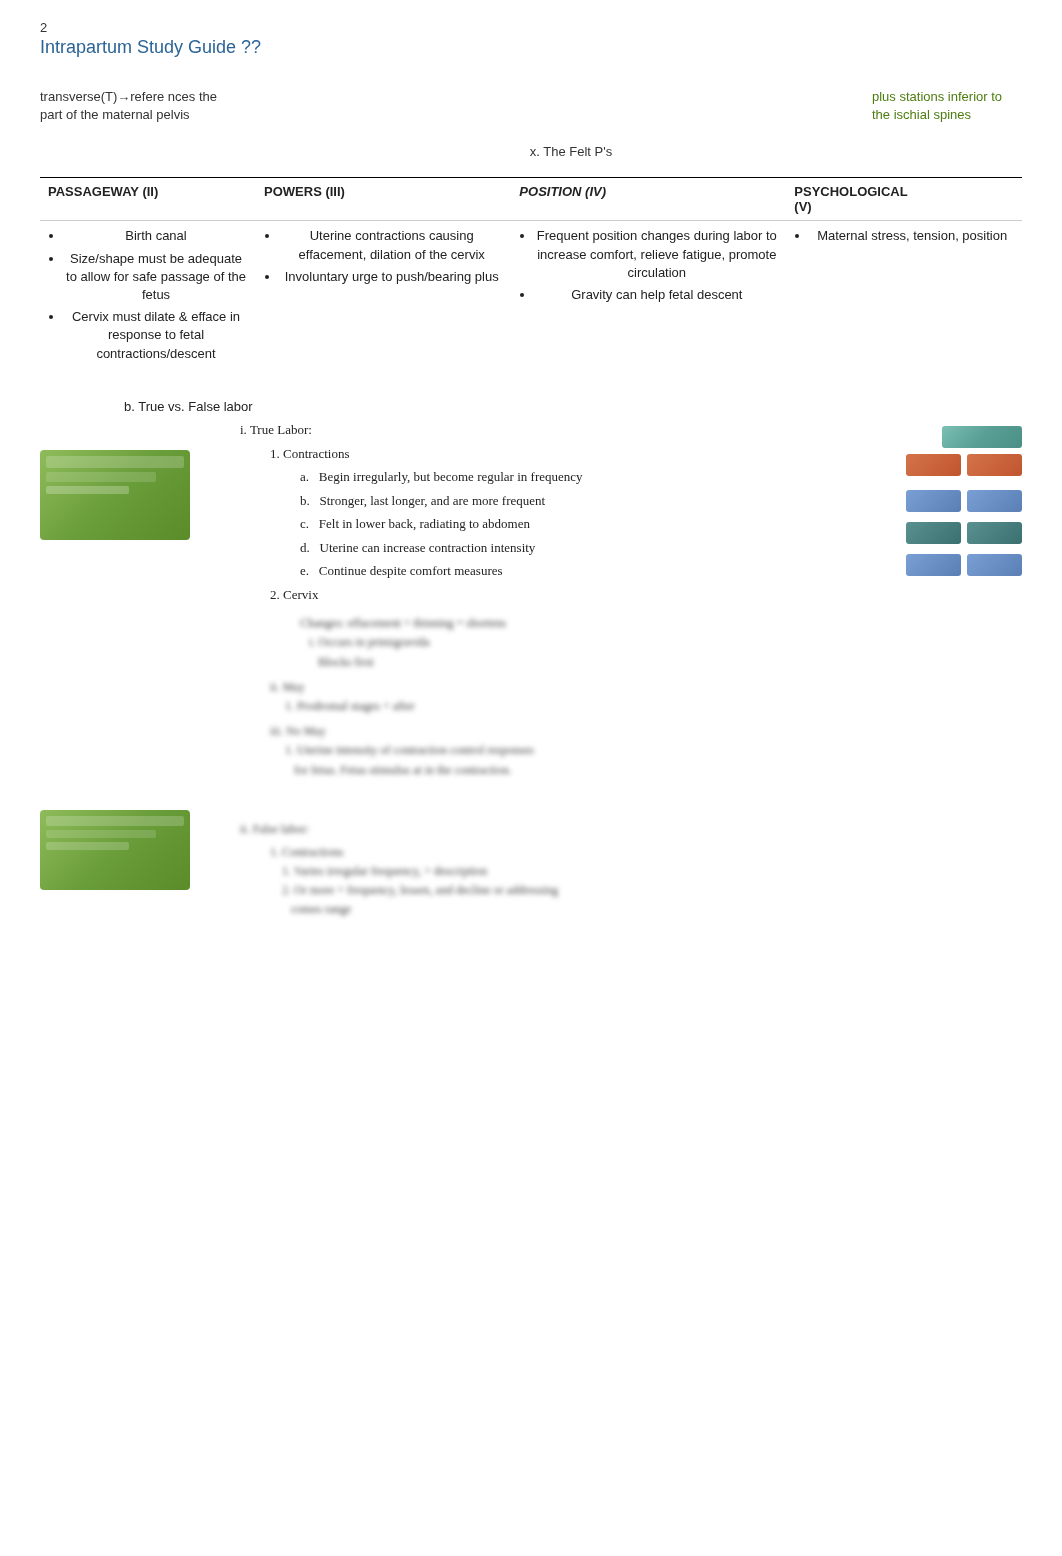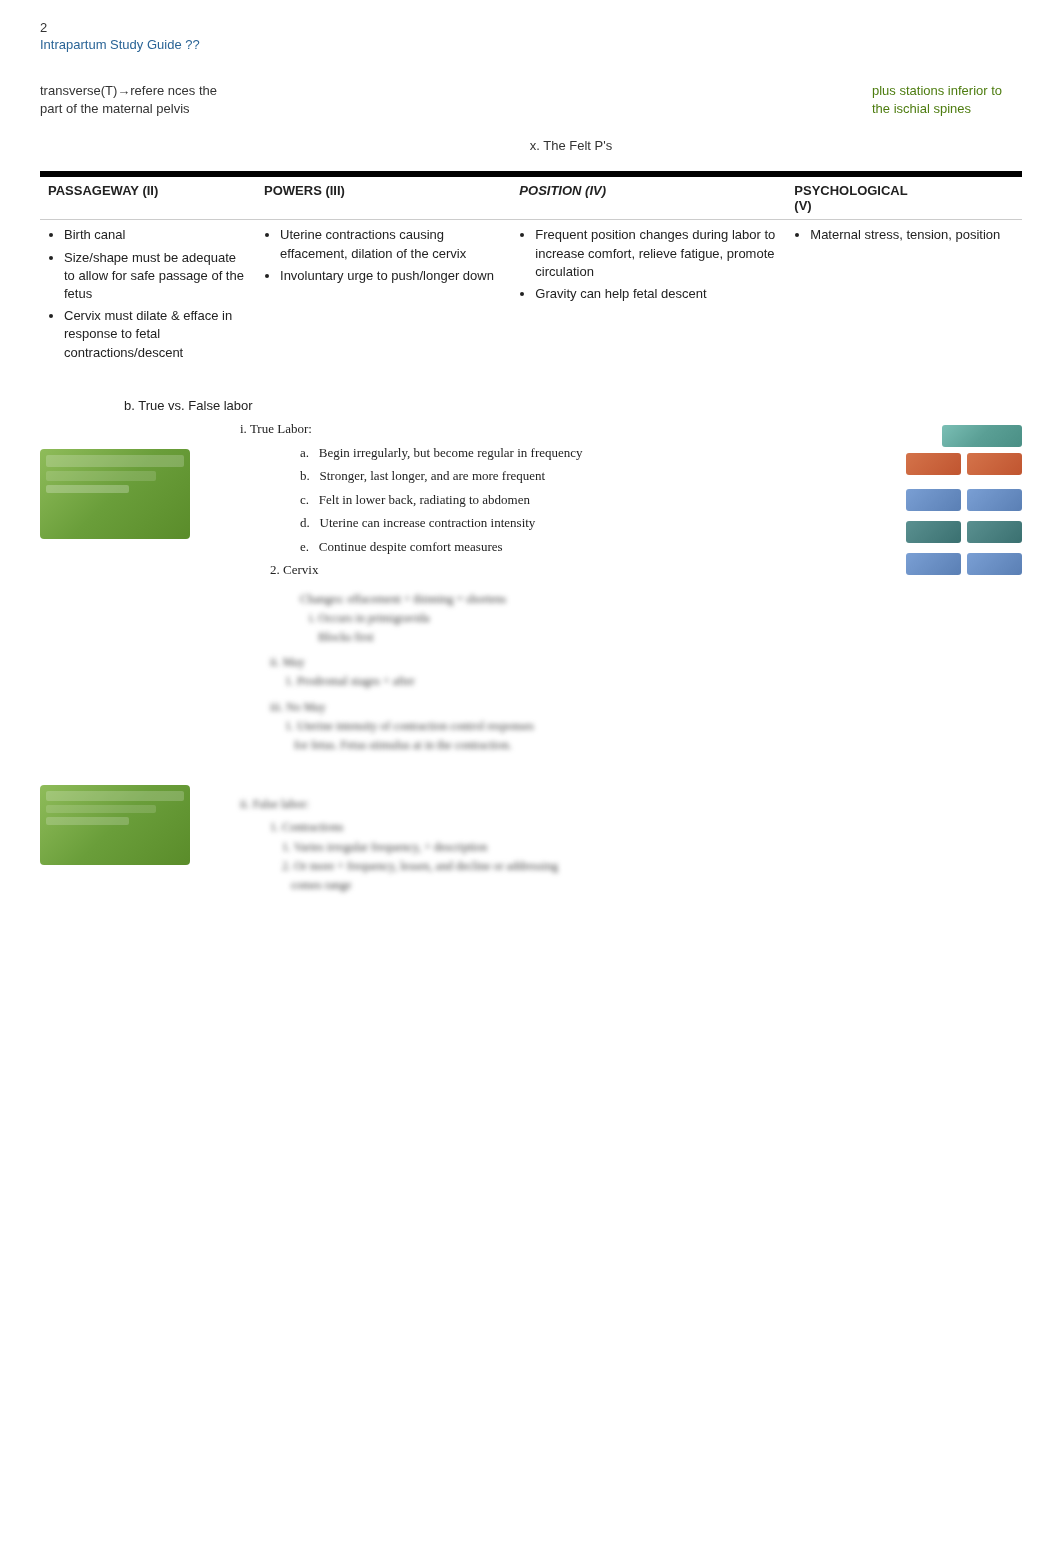--- a/index.html
+++ b/index.html
@@ -11,21 +11,21 @@
       width: 1062px;
       min-height: 1556px;
       padding: 20px 40px;
     }
     .page-number {
       font-size: 13px;
       color: #333;
       margin-bottom: 2px;
     }
     .page-title {
-      font-size: 13px;
+      font-size: 18px;
       color: #2a6496;
       margin-bottom: 30px;
     }
     .header-section {
       display: flex;
       justify-content: space-between;
       margin-bottom: 20px;
       padding-right: 10px;
     }
     .header-col {
@@ -50,41 +50,42 @@
     .table-container {
       width: 100%;
       border-collapse: collapse;
       margin-bottom: 24px;
     }
     .table-container th {
       font-weight: bold;
       font-size: 13px;
       text-align: left;
       padding: 6px 8px;
-      border-top: 6px solid #000000;
+      border-top: 1px solid #000000;
       border-bottom: 1px solid #ccc;
       vertical-align: top;
     }
     .table-container td {
       font-size: 13px;
       padding: 6px 8px;
       vertical-align: top;
     }
     .col-passageway { width: 22%; }
     .col-powers { width: 26%; }
     .col-position { width: 28%; font-style: italic; }
     .col-psych { width: 24%; }
     ul.bullet-list {
       list-style: disc;
       padding-left: 16px;
       margin: 0;
     }
     ul.bullet-list li {
       margin-bottom: 4px;
       line-height: 1.4;
+      text-align: center;
     }
     .section-b {
       margin-bottom: 10px;
       font-size: 13px;
     }
     .section-indent-1 { padding-left: 30px; }
     .section-indent-2 { padding-left: 60px; }
     .section-indent-3 { padding-left: 90px; }
     .outline-item { margin-bottom: 4px; line-height: 1.5; }
     .image-placeholder {
@@ -162,21 +163,21 @@
       <td>
         <ul class="bullet-list">
           <li>Birth canal</li>
           <li>Size/shape must be adequate to allow for safe passage of the fetus</li>
           <li>Cervix must dilate &amp; efface in response to fetal contractions/descent</li>
         </ul>
       </td>
       <td>
         <ul class="bullet-list">
           <li>Uterine contractions causing effacement, dilation of the cervix</li>
-          <li>Involuntary urge to push/longer down</li>
+          <li>Involuntary urge to push/bearing plus</li>
         </ul>
       </td>
       <td>
         <ul class="bullet-list">
           <li>Frequent position changes during labor to increase comfort, relieve fatigue, promote circulation</li>
           <li>Gravity can help fetal descent</li>
         </ul>
       </td>
       <td>
         <ul class="bullet-list">
@@ -206,20 +207,24 @@
           </div>
         </div>
       </div>
 
       <div class="right-content-col">
         <div class="section-indent-1 outline-item">
           <span>i.</span>  
           <span>True Labor:</span>
         </div>
 
+        <div class="section-indent-2 outline-item">
+          <span>1.</span>  
+          <span>Contractions</span>
+        </div>
         <div class="section-indent-3 outline-item">
           <span>a.</span>&nbsp;&nbsp;
           <span>Begin irregularly, but become regular in frequency</span>
         </div>
         <div class="section-indent-3 outline-item">
           <span>b.</span>&nbsp;&nbsp;
           <span>Stronger, last longer, and are more frequent</span>
         </div>
         <div class="section-indent-3 outline-item">
           <span>c.</span>&nbsp;&nbsp;

